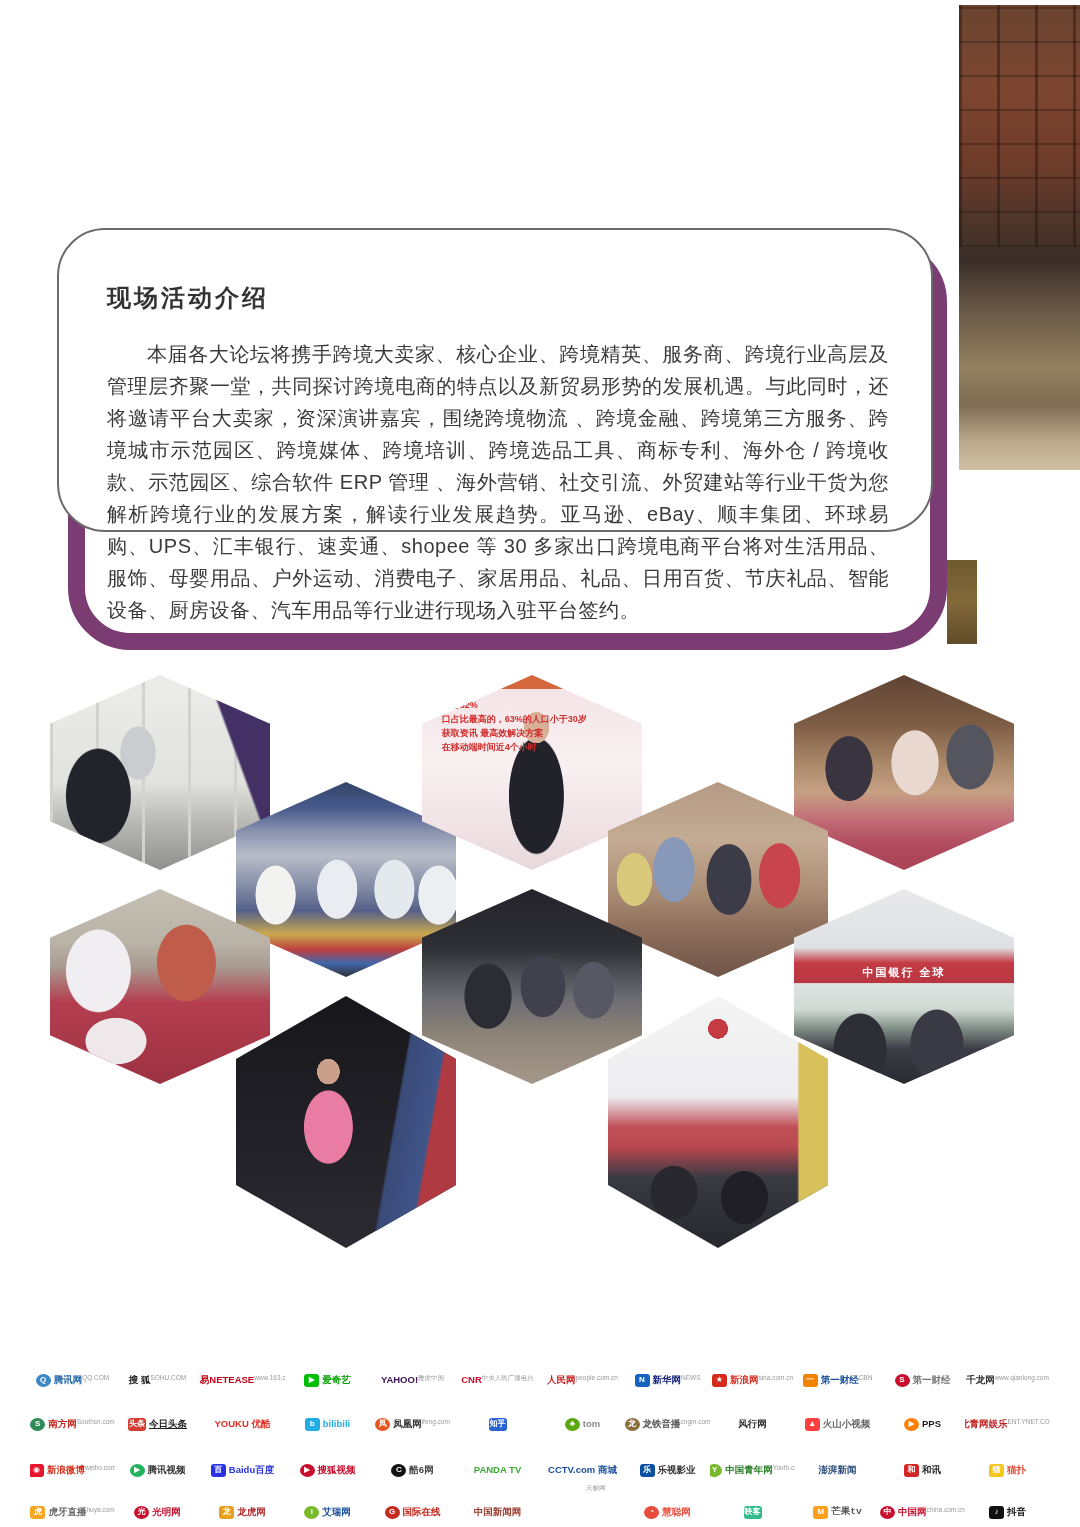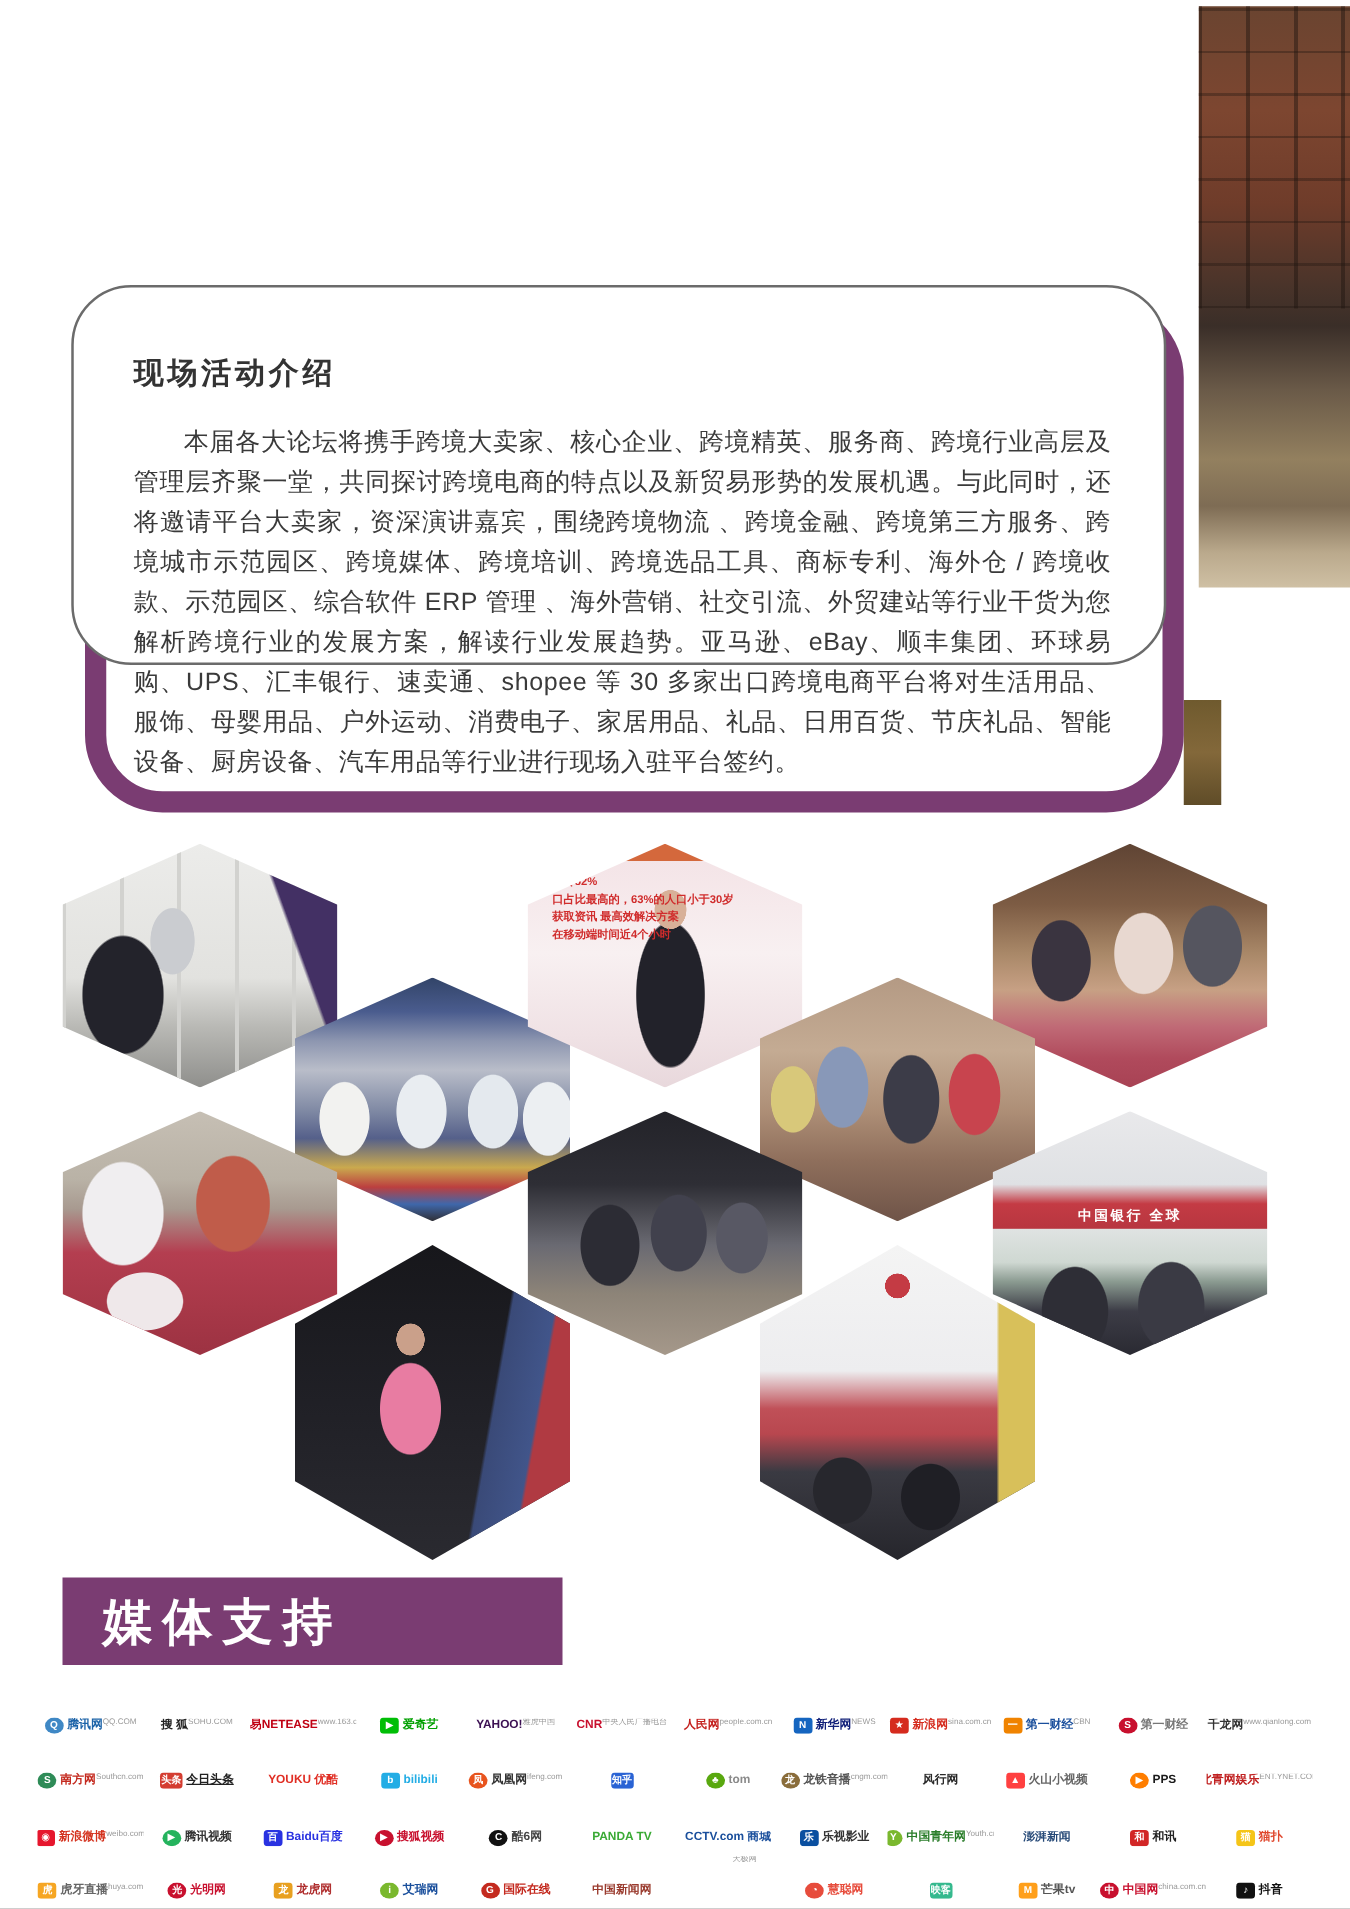--- a/index.html
+++ b/index.html
@@ -153,23 +153,20 @@
       <div class="hex p7 ph7" title="会议现场讨论"></div>
       <div class="hex p8 ph8" title="展馆现场">
         <div class="ovwrap">
           <div class="ov">中国银行 全球</div>
         </div>
       </div>
       <div class="hex p9 ph9" title="演讲嘉宾"></div>
       <div class="hex p10 ph10" title="舞台活动现场"></div>
     </div>
 
-  <div class="banner" id="banner-media">
-    <span>媒体支持</span>
-  </div>
 
   <div id="media-logos">
       <div class="logo-row" id="logo-row-1">
         <div class="logo-cell" title="腾讯网">
           <span class="logo-icon c" style="background: rgb(63, 136, 197);">Q</span>
           <span class="logo-text">
             <span class="logo-name" style="color: rgb(28, 99, 168);">腾讯网</span>
             <span class="logo-sub">QQ.COM</span>
           </span>
         </div>
@@ -436,21 +433,21 @@
           <span class="logo-text">
             <span class="logo-name" style="color: rgb(231, 76, 60);">慧聪网</span>
           </span>
         </div>
         <div class="logo-cell" title="映客">
           <span class="logo-icon" style="background: rgb(53, 185, 142);">映客</span>
         </div>
         <div class="logo-cell" title="芒果tv">
           <span class="logo-icon" style="background: rgb(255, 159, 26);">M</span>
           <span class="logo-text">
-            <span class="logo-name" style="color: rgb(85, 85, 85);">芒果tv</span>
+            <span class="logo-name" style="color: rgb(85, 85, 85); font-family: Liberation Mono, monospace;">芒果tv</span>
           </span>
         </div>
         <div class="logo-cell" title="中国网">
           <span class="logo-icon c" style="background: rgb(200, 16, 46);">中</span>
           <span class="logo-text">
             <span class="logo-name" style="color: rgb(200, 16, 46);">中国网</span>
             <span class="logo-sub">china.com.cn</span>
           </span>
         </div>
         <div class="logo-cell" title="抖音">

